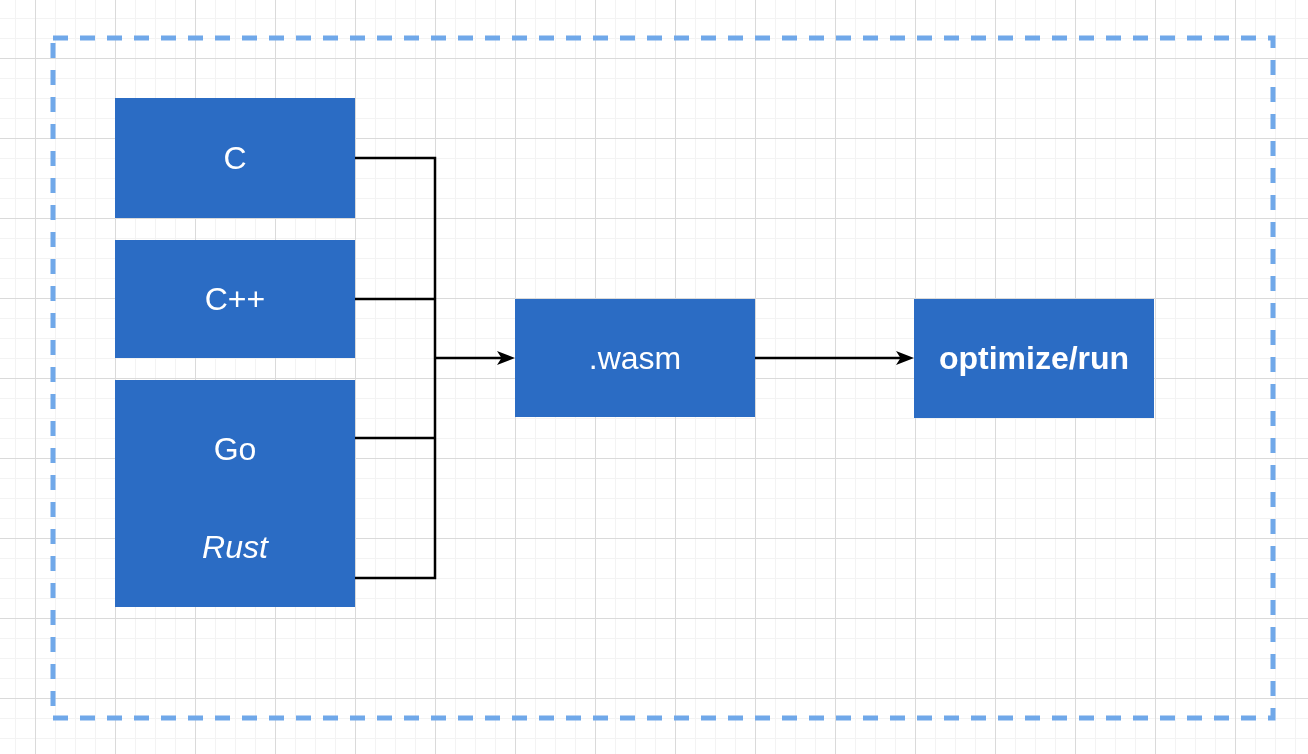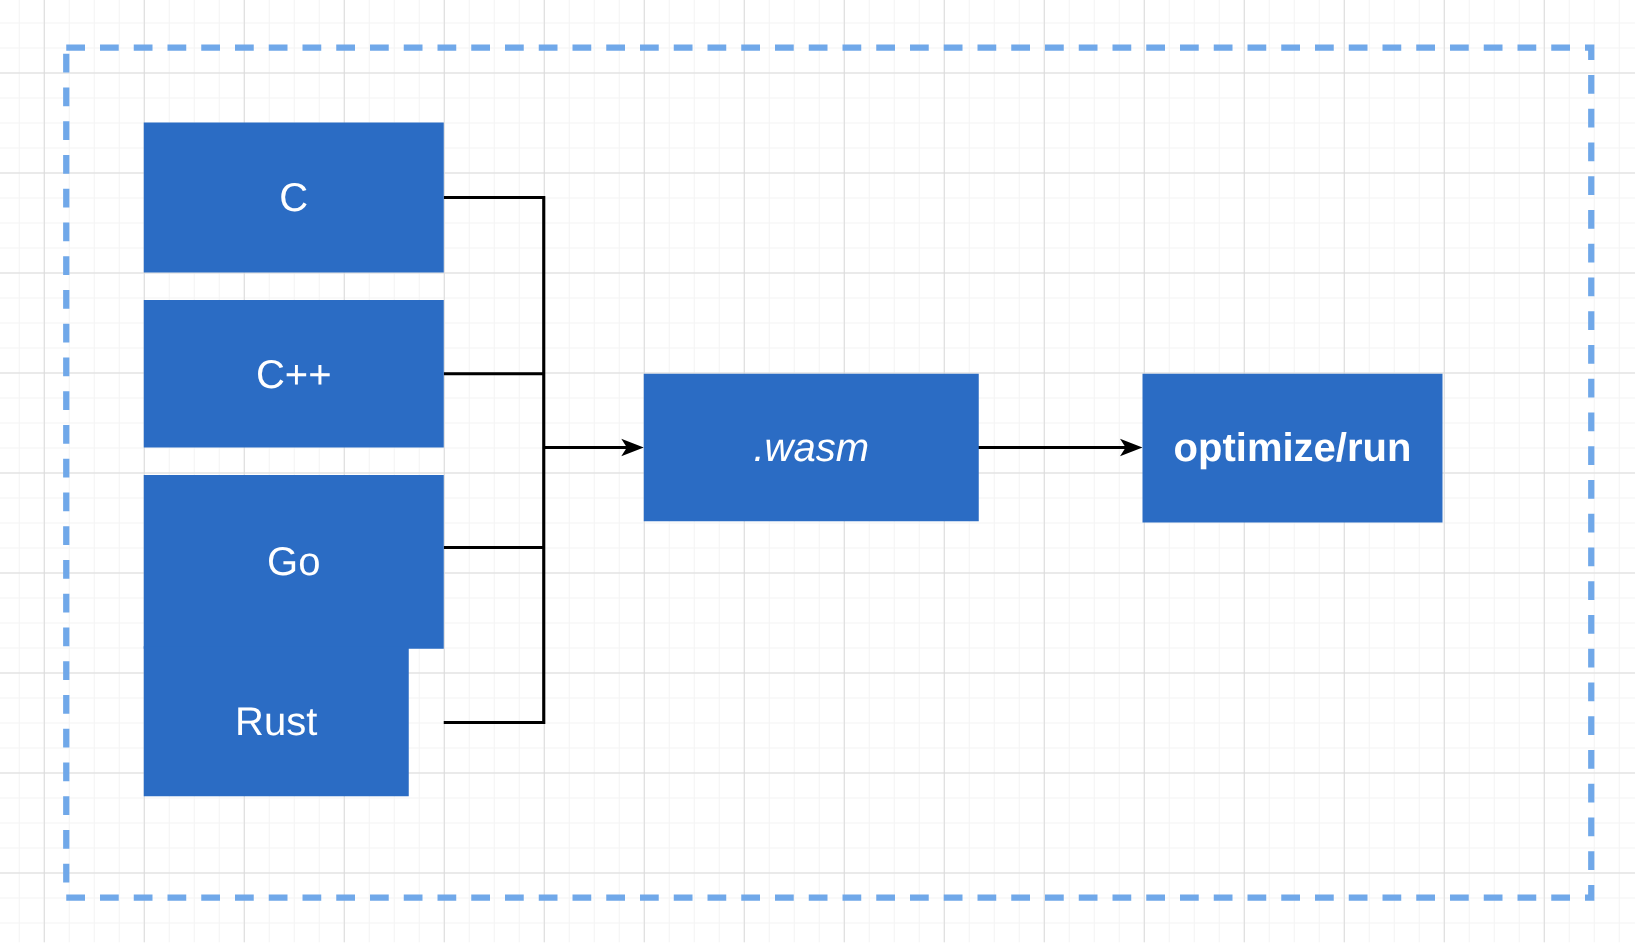--- a/index.html
+++ b/index.html
@@ -40,22 +40,22 @@
     justify-content: center;
     font-size: 32px;
     font-weight: 400;
     text-align: center;
     user-select: none;
   }
   .node.bold { font-weight: 700; }
   .node-c    { left: 115px; top:  98px; width: 240px; height: 120px; }
   .node-cpp  { left: 115px; top: 240px; width: 240px; height: 118px; }
   .node-go   { left: 115px; top: 380px; width: 240px; height: 139px; }
-  .node-rust { left: 115px; top: 517px; width: 212px; height: 120px; }
-  .node-wasm { left: 515px; top: 299px; width: 268px; height: 118px; font-style: italic; }
+  .node-rust { left: 115px; top: 487px; width: 240px; height: 120px; font-style: italic; }
+  .node-wasm { left: 515px; top: 299px; width: 240px; height: 118px; }
   .node-opt  { left: 914px; top: 299px; width: 240px; height: 119px; }
   .watermark {
     position: absolute;
     right: 21px;
     top: 711px;
     font-size: 19px;
     color: rgba(140, 140, 140, 0.60);
     white-space: nowrap;
   }
 </style>

